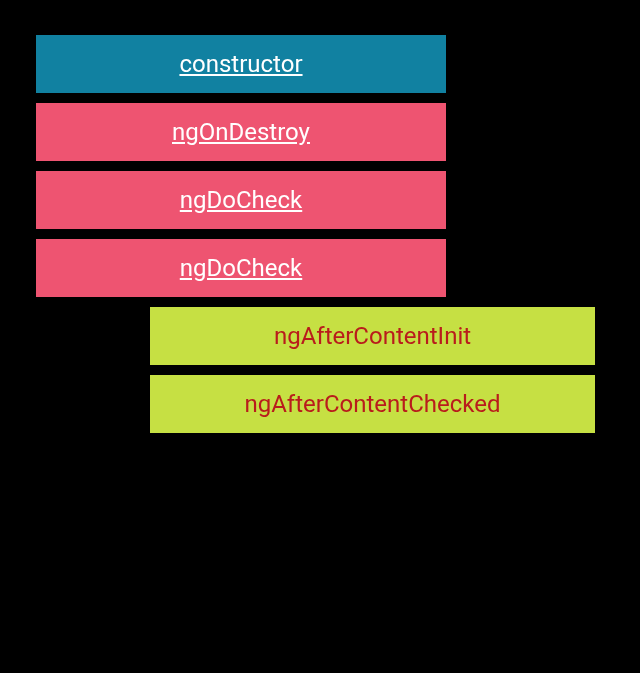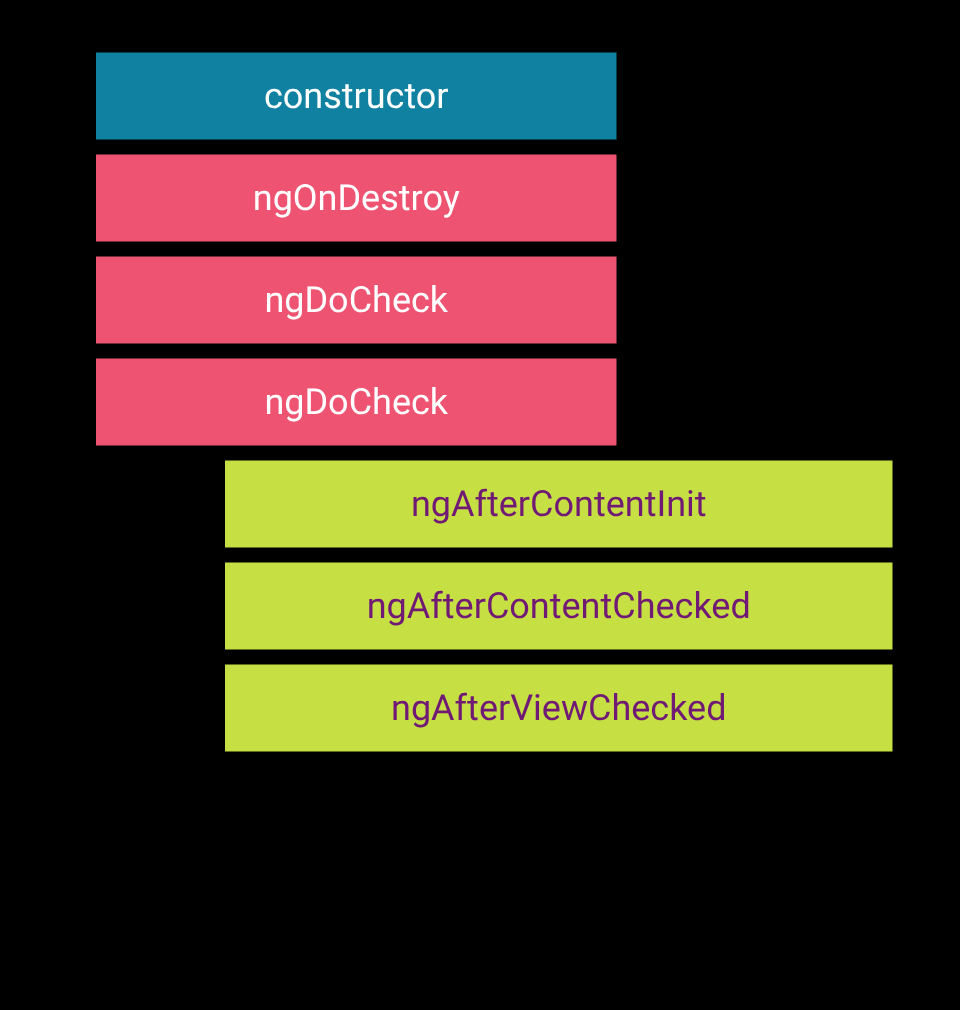--- a/index.html
+++ b/index.html
@@ -21,38 +21,39 @@
     }
     .box {
       height: 58px;
       display: flex;
       align-items: center;
       justify-content: center;
       font-size: 24px;
       font-weight: 400;
     }
     .box-left {
-      width: 347px;
-      margin-left: 64px;
+      width: 410px;
+      margin-left: 36px;
+      text-decoration: underline;
     }
     .box-right {
       width: 445px;
       margin-left: 150px;
     }
     .teal {
       background: #1181a1;
       color: #fff;
     }
     .pink {
       background: #ee5471;
       color: #fff;
     }
     .lime {
       background: #c6e043;
-      color: #701a75;
+      color: #b91c1c;
     }
   </style>
 </head>
 <body>
 
 <div class="container">
   <div class="box box-left teal">
     <span>constructor</span>
   </div>
   <div class="box box-left pink">
@@ -63,16 +64,13 @@
   </div>
   <div class="box box-left pink">
     <span>ngDoCheck</span>
   </div>
   <div class="box box-right lime">
     <span>ngAfterContentInit</span>
   </div>
   <div class="box box-right lime">
     <span>ngAfterContentChecked</span>
   </div>
-  <div class="box box-right lime">
-    <span>ngAfterViewChecked</span>
-  </div>
 </div>
 
 </body></html>

